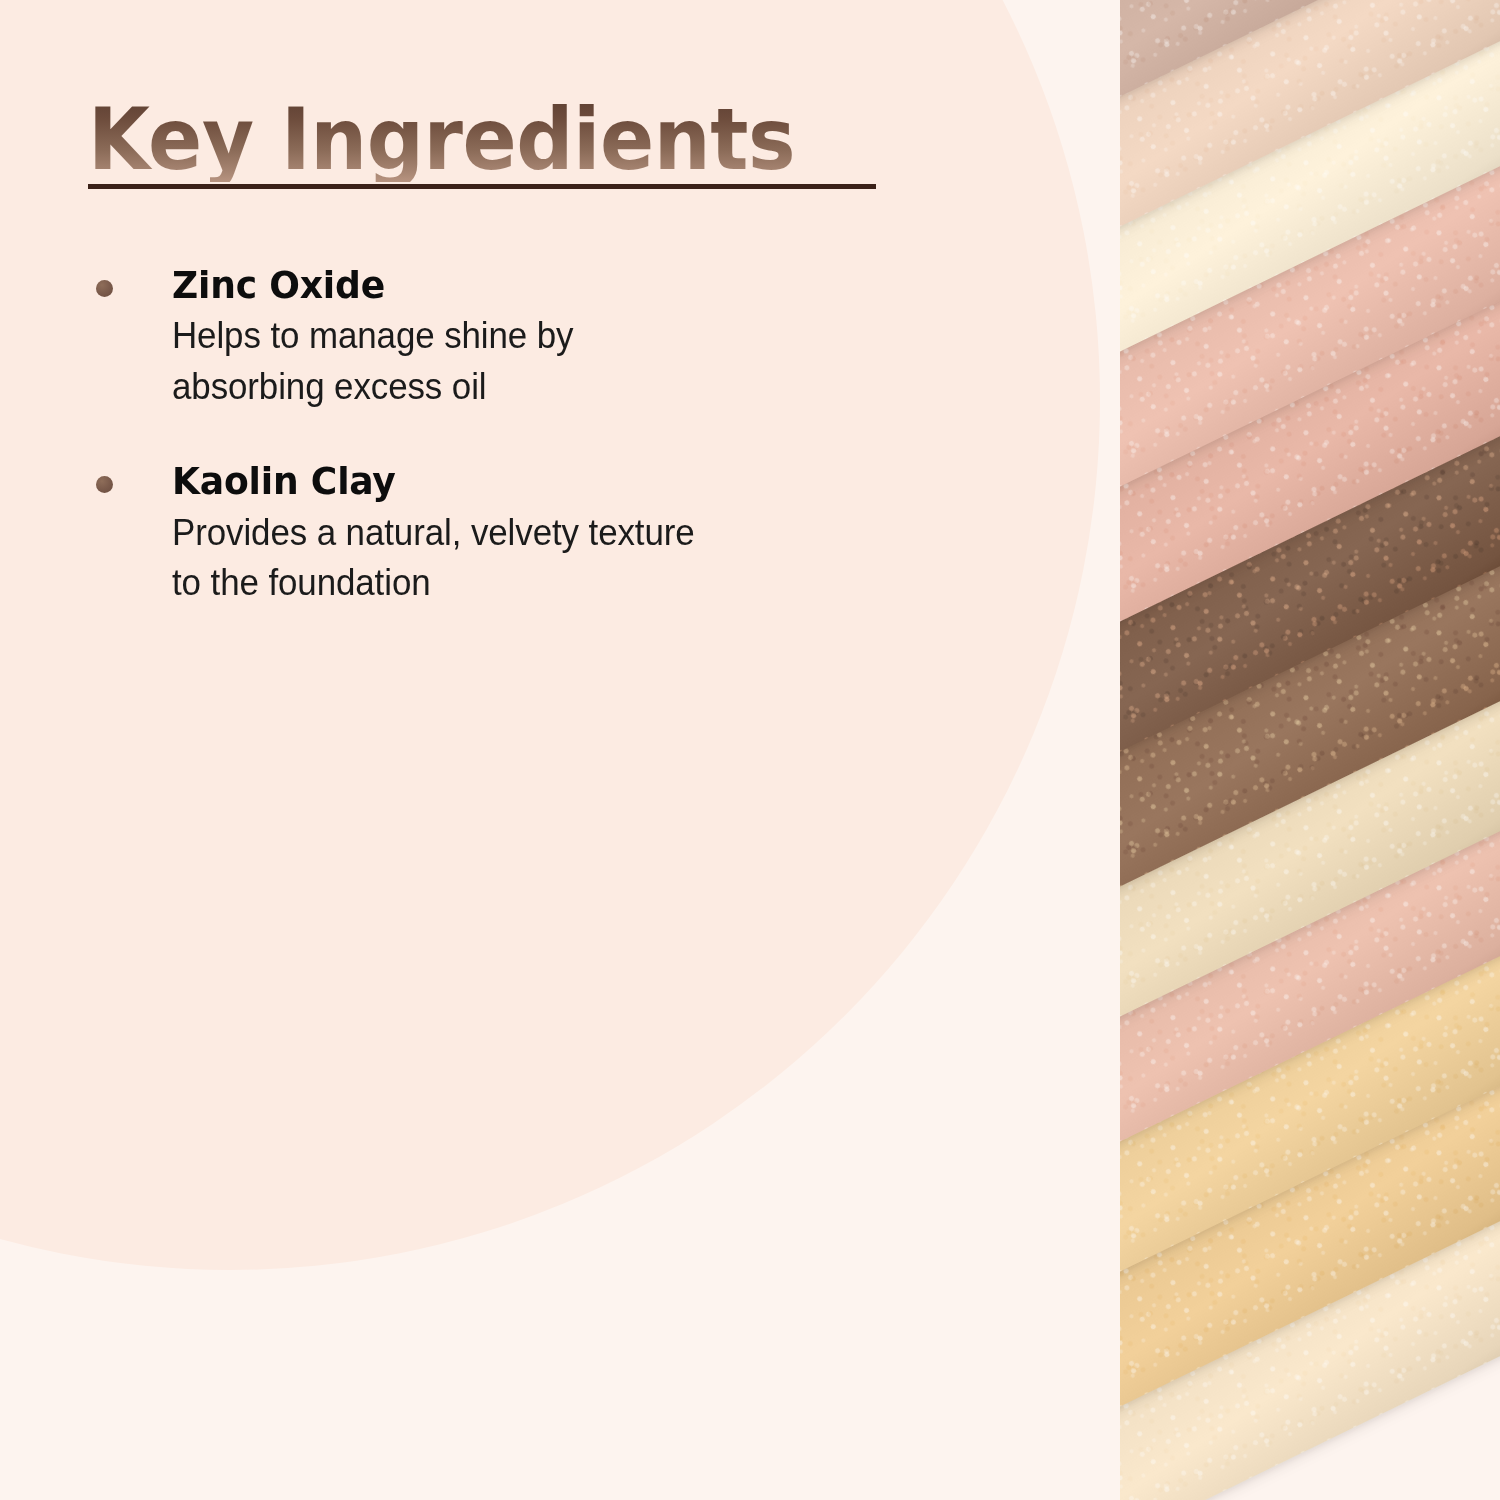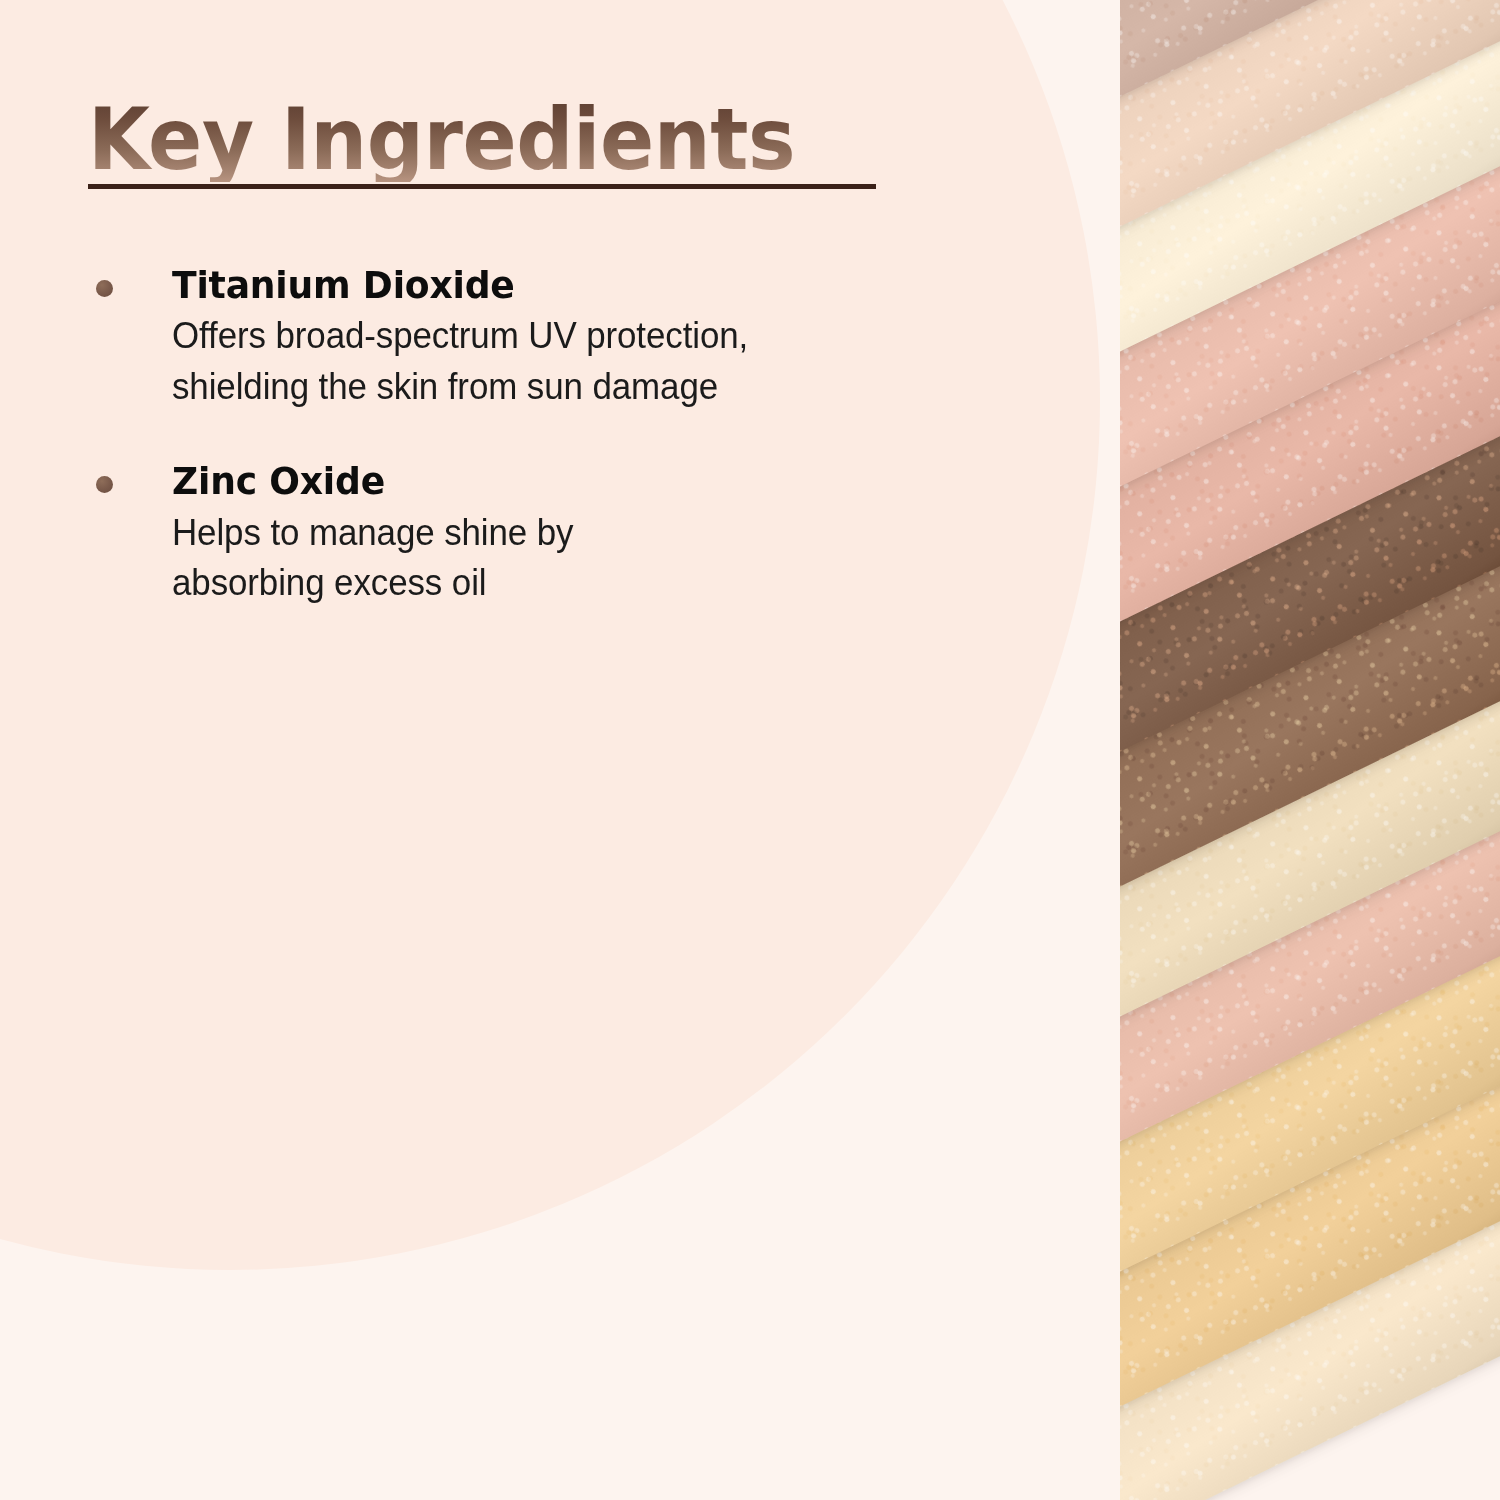--- a/index.html
+++ b/index.html
@@ -499,25 +499,25 @@
   </div>
 
   <div class="heading-wrap">
     <h1 class="heading">Key Ingredients</h1>
   </div>
   <div class="heading-rule"></div>
 
   <div class="list" id="list">
       <div class="item">
         <span class="dot"></span>
-        <div class="name">Titanium Dioxide</div>
-        <div class="desc">Offers broad-spectrum UV protection,
-shielding the skin from sun damage</div>
-      </div>
-      <div class="item">
-        <span class="dot"></span>
         <div class="name">Zinc Oxide</div>
         <div class="desc">Helps to manage shine by
 absorbing excess oil</div>
       </div>
+      <div class="item">
+        <span class="dot"></span>
+        <div class="name">Kaolin Clay</div>
+        <div class="desc">Provides a natural, velvety texture
+to the foundation</div>
+      </div>
     </div>
 
 </div>
 
 </body></html>

